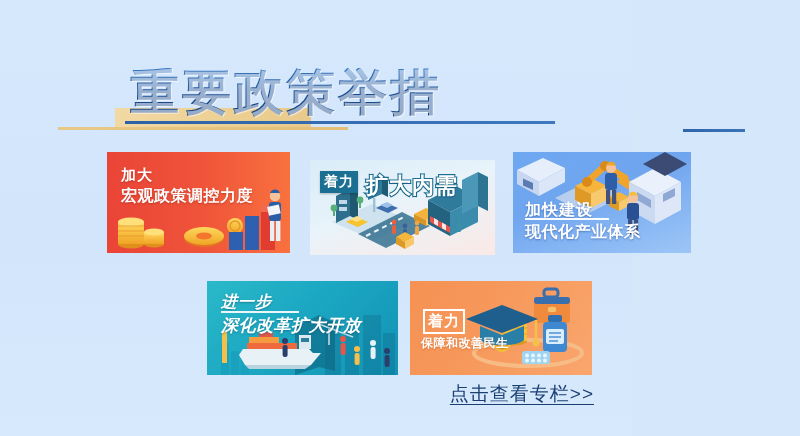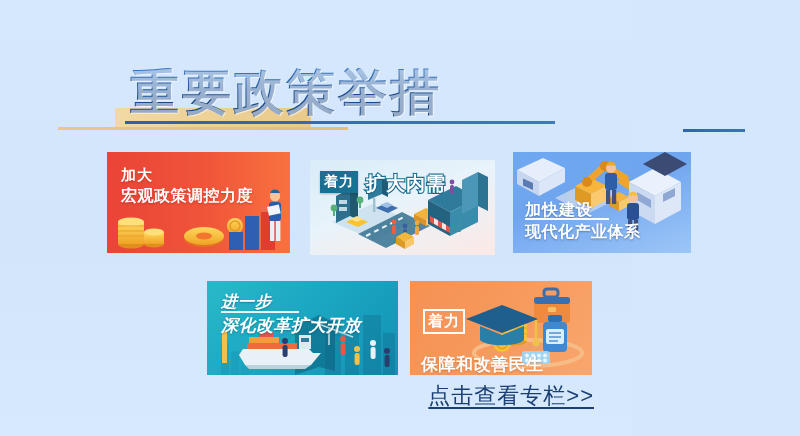--- a/index.html
+++ b/index.html
@@ -49,21 +49,21 @@
     text-shadow:0 1px 2px rgba(140,25,15,.45);}
   #card1 .l2{left:14px;top:34px;font-size:16px;color:#fff;letter-spacing:.5px;
     text-shadow:0 1px 2px rgba(140,25,15,.45);}
 
   
   #card2{left:310px;top:160px;width:185px;height:95px;
     background:linear-gradient(160deg,#d9ecf8 0%,#e8f3fa 45%,#fbe9e6 100%);}
   #card2 .badge{position:absolute;left:10px;top:11px;z-index:7;
     background:#1b6f93;padding:2px 4px;font-size:14px;color:#fff;font-weight:bold;
     letter-spacing:1px;box-shadow:0 1px 2px rgba(0,0,0,.25);}
-  #card2 .l2{left:56px;top:11px;font-size:19px;color:#fff;letter-spacing:1px;
+  #card2 .l2{left:56px;top:11px;font-size:22px;color:#fff;letter-spacing:1px;
     -webkit-text-stroke:2.2px #1b6f93;paint-order:stroke fill;
     text-shadow:0 1px 1px rgba(0,0,0,.15);}
 
   
   #card3{left:513px;top:152px;width:178px;height:101px;
     background:linear-gradient(160deg,#6ea8f0 0%,#6fa5ef 40%,#9dc6f7 100%);}
   #card3 .l1{left:12px;top:48px;font-size:16px;color:#fff;letter-spacing:1px;
     text-shadow:0 1px 2px rgba(30,70,140,.5);}
   #card3 .l2{left:12px;top:70px;font-size:16px;color:#fff;letter-spacing:.5px;
     text-shadow:0 1px 2px rgba(30,70,140,.5);}
@@ -77,26 +77,26 @@
   #card4 .l2{left:14px;top:33px;font-size:17px;color:#fff;letter-spacing:.5px;
     font-style:italic;text-shadow:0 1px 2px rgba(10,80,100,.5);}
   #card4 .u1{position:absolute;z-index:6;left:14px;top:30px;width:78px;height:2px;background:#fff;opacity:.9;}
 
   
   #card5{left:410px;top:281px;width:182px;height:94px;
     background:linear-gradient(120deg,#f59153 0%,#f79a5d 50%,#f9a66e 100%);}
   #card5 .badge{position:absolute;left:13px;top:28px;z-index:7;
     border:2px solid #fff;padding:1px 3px;font-size:15px;color:#fff;font-weight:bold;
     letter-spacing:1px;}
-  #card5 .l2{left:11px;top:72px;font-size:17px;color:#fff;letter-spacing:.5px;
+  #card5 .l2{left:11px;top:54px;font-size:12px;color:#fff;letter-spacing:.5px;
     text-shadow:0 1px 2px rgba(170,80,20,.45);}
 
   
   .footer-link{position:absolute;right:38px;top:381px;
-    font-size:22px;color:#1b3f73;letter-spacing:1px;
+    font-size:19px;color:#1b3f73;letter-spacing:1px;
     text-decoration:underline;text-underline-offset:4px;cursor:pointer;margin-left:40px;}
 </style>
 </head>
 <body>
 
 <div class="stage">
 
   <div class="header">
     <div class="gold-band"></div>
     <div class="gold-rule"></div>

